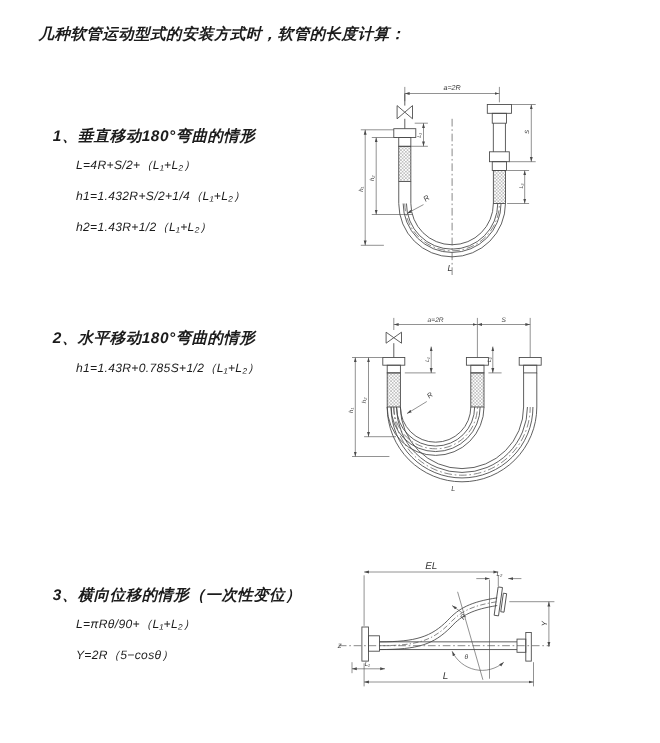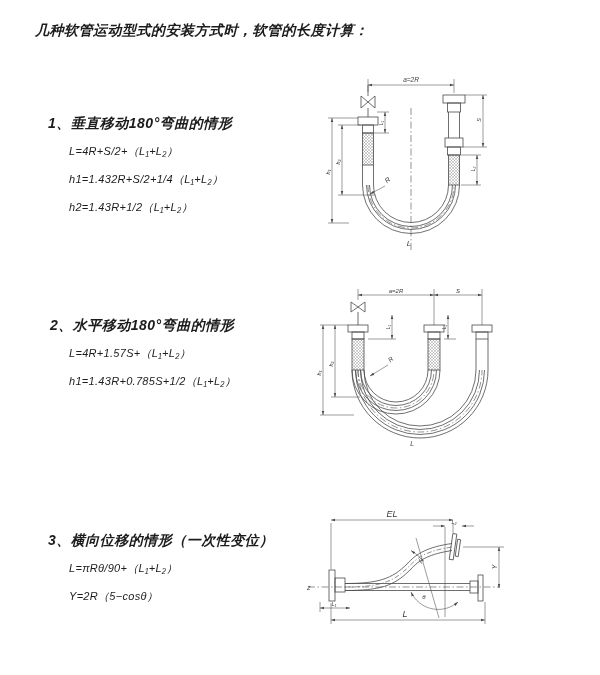--- a/index.html
+++ b/index.html
@@ -1,20 +1,20 @@
 <!DOCTYPE html>
 <html><head>
 <meta charset="utf-8">
 <style>
   html,body{margin:0;padding:0;background:#fff;}
   #page{position:relative;width:600px;height:675px;background:#ffffff;overflow:hidden;
         font-family:"Liberation Sans","DejaVu Sans",sans-serif;color:#1c1c1c;font-style:italic;}
   .title{position:absolute;left:35px;top:22px;font-size:14px;font-weight:700;letter-spacing:.5px;}
   .section{position:absolute;left:48px;}
-  .heading{font-size:14px;font-weight:700;height:28px;line-height:28px;letter-spacing:.5px;text-align:center;}
+  .heading{font-size:14px;font-weight:700;height:28px;line-height:28px;letter-spacing:.5px;}
   .formula{font-size:11px;font-weight:400;height:28px;line-height:28px;padding-left:21px;letter-spacing:.3px;}
   svg{position:absolute;}
   svg text{fill:#3a3a3a;font-family:"Liberation Sans","DejaVu Sans",sans-serif;}
   .dwg{stroke:#4a4a4a;fill:none;stroke-width:.8;}
   .thin{stroke:#4a4a4a;fill:none;stroke-width:.55;}
   .dashdot{stroke-dasharray:7 2.5 1.5 2.5;stroke-width:.6;}
   .hdash{stroke-dasharray:5 2 1.2 2;stroke-width:.6;}
 </style>
 </head>
 <body>
@@ -23,23 +23,22 @@
 
   <div class="title">几种软管运动型式的安装方式时，软管的长度计算：</div>
 
   <div class="section" style="top:109px">
     <div class="heading">1、垂直移动180°弯曲的情形</div>
     <div class="formula">L=4R+S/2+（L₁+L₂）</div>
     <div class="formula">h1=1.432R+S/2+1/4（L₁+L₂）</div>
     <div class="formula">h2=1.43R+1/2（L₁+L₂）</div>
   </div>
 
-  <div class="section" style="top:311px">
+  <div class="section" style="top:293px">
     <div class="heading">2、水平移动180°弯曲的情形</div>
-    <div class="formula">L=4R+1.57S+（L₁+L₂）</div>
     <div class="formula">h1=1.43R+0.785S+1/2（L₁+L₂）</div>
   </div>
 
   <div class="section" style="top:526px">
     <div class="heading">3、横向位移的情形（一次性变位）</div>
     <div class="formula">L=πRθ/90+（L₁+L₂）</div>
     <div class="formula">Y=2R（5−cosθ）</div>
   </div>
 
   <svg style="left:315px;top:72px" width="210" height="190" viewBox="0 0 210 190">

